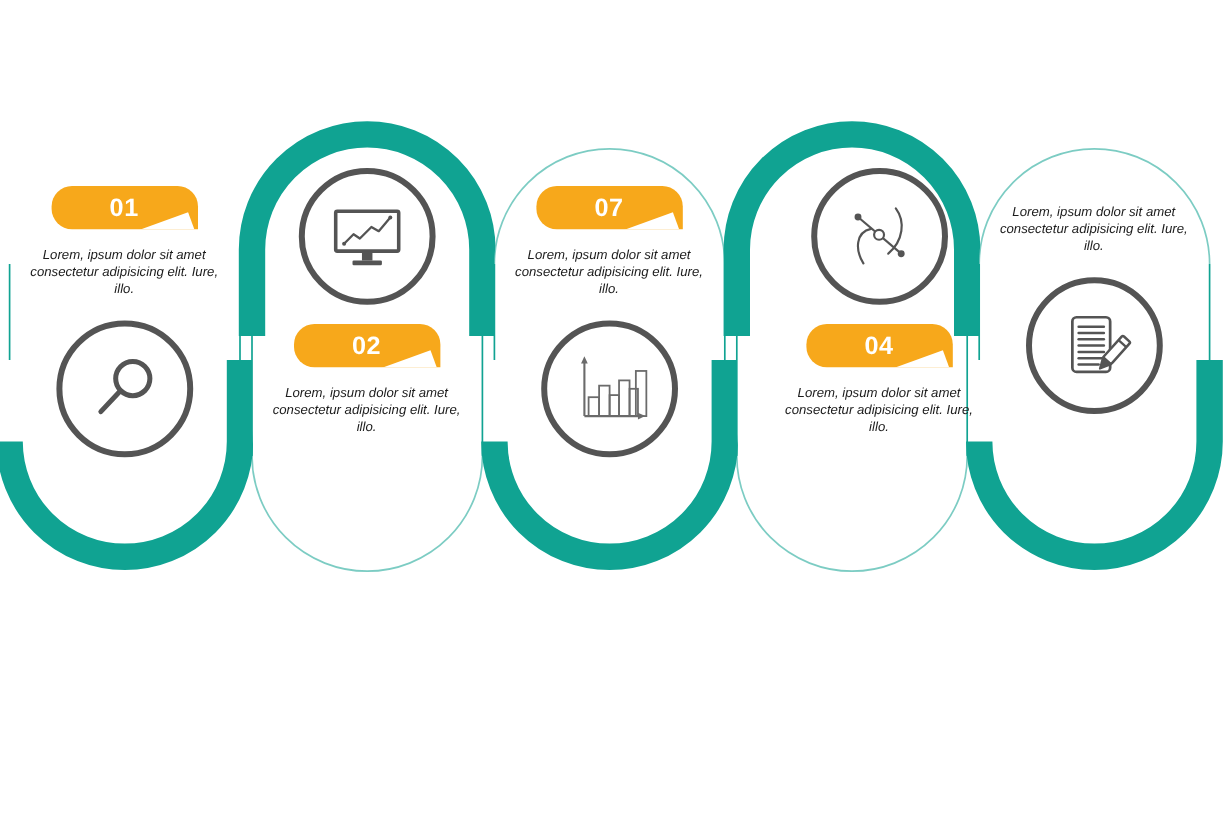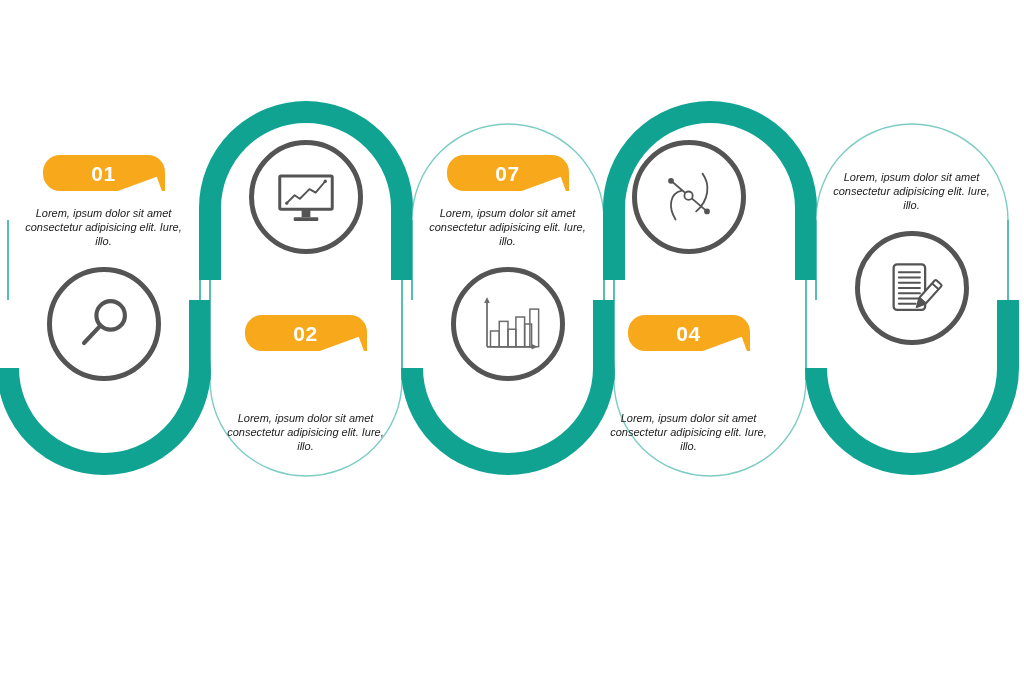--- a/index.html
+++ b/index.html
@@ -52,21 +52,21 @@
     position: absolute;
     left: 0;
     width: 205px;
     display: flex;
     flex-direction: column;
     align-items: center;
   }
 
   
   .step.down .step-inner { top: 155px; }
-  .step.up   .step-inner { top: 140px; gap: 45px; }
+  .step.up   .step-inner { top: 140px; }
 
   
   .badge {
     position: relative;
     width: 122px;
     height: 36px;
     background: #F7A81B;
     border-radius: 17px 17px 0 17px;
     display: flex;
     align-items: center;
@@ -234,21 +234,21 @@
             <rect x="30" y="37" width="10" height="29" fill="none" stroke="#6b6b6b" stroke-width="1.7"></rect>
             <rect x="40" y="46" width="9" height="20" fill="none" stroke="#6b6b6b" stroke-width="1.7"></rect>
             <rect x="49" y="32" width="10" height="34" fill="none" stroke="#6b6b6b" stroke-width="1.7"></rect>
             <rect x="59" y="40" width="8" height="26" fill="none" stroke="#6b6b6b" stroke-width="1.7"></rect>
             <rect x="65" y="23" width="10" height="43" fill="none" stroke="#6b6b6b" stroke-width="1.7"></rect>
           </svg>
         </div>
       </div>
     </div>
 
-    <div class="step up" style="left:586px;">
+    <div class="step up" style="left:630px;">
       <div class="step-inner">
         <div class="icon-circle">
           <svg viewBox="0 0 80 80" width="72" height="72" xmlns="http://www.w3.org/2000/svg">
 
             <line x1="20" y1="22" x2="60" y2="56" stroke="#545454" stroke-width="2"></line>
 
             <path d="M 55,14 C 64,26 62,44 48,56" fill="none" stroke="#545454" stroke-width="2" stroke-linecap="round"></path>
             <path d="M 25,65 C 17,52 18,36 32,33" fill="none" stroke="#545454" stroke-width="2" stroke-linecap="round"></path>
 
             <circle cx="20" cy="22" r="3.2" fill="#545454"></circle>

